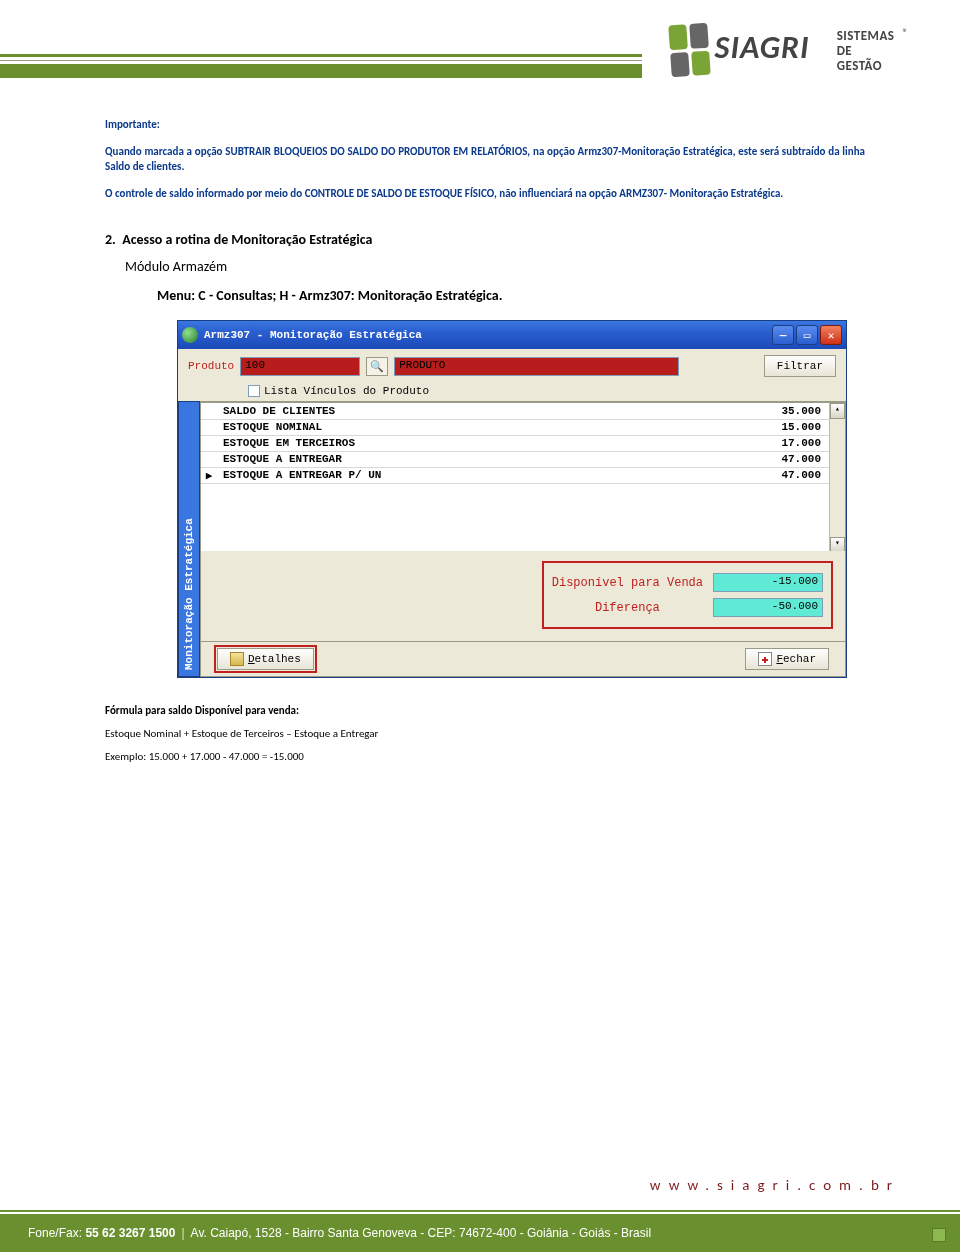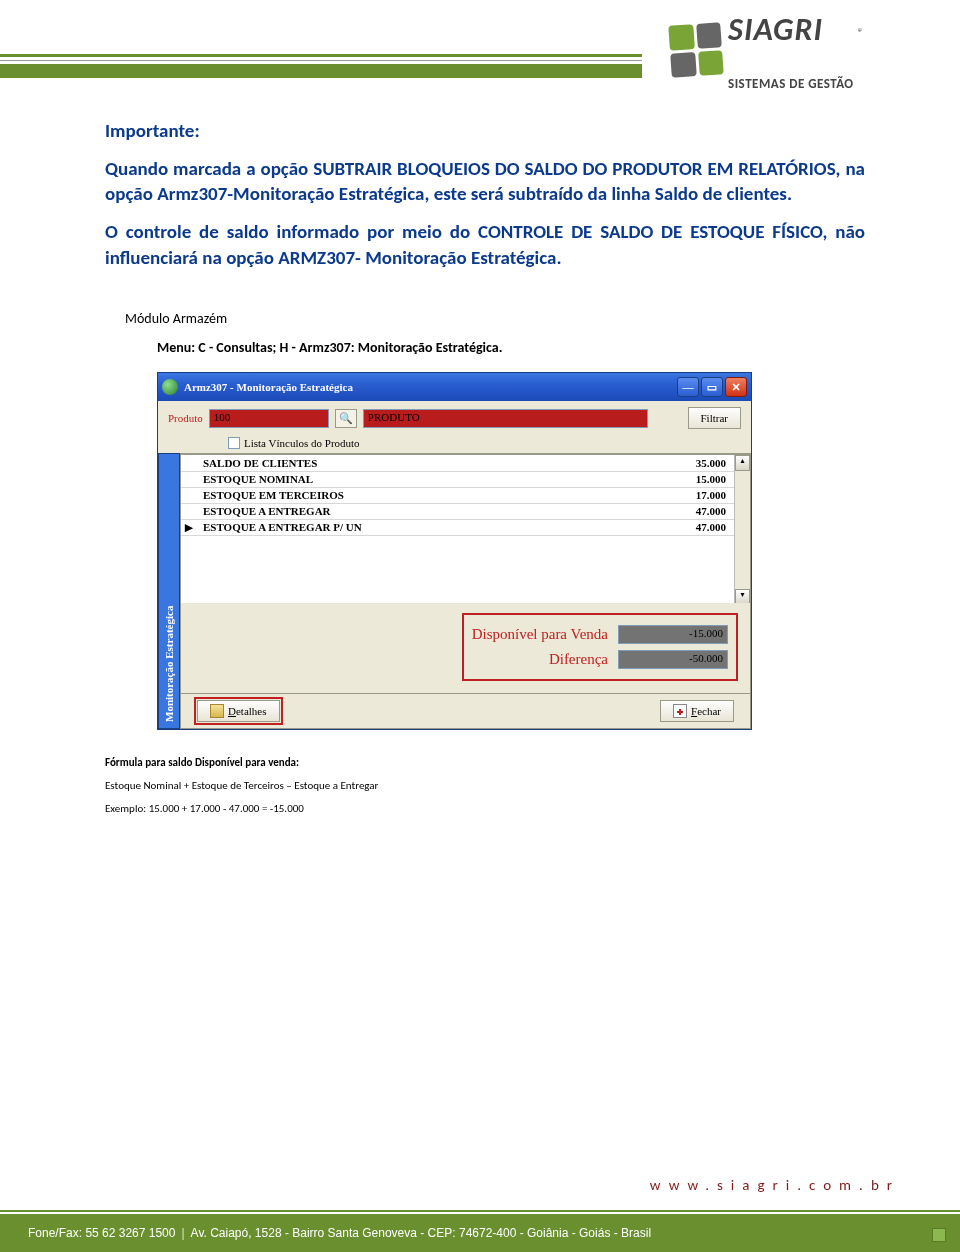--- a/index.html
+++ b/index.html
@@ -23,39 +23,39 @@
   .logo-mark {
     width:52px; height:52px; position:relative;
     display:grid; grid-template-columns:1fr 1fr; grid-template-rows:1fr 1fr;
     gap:3px; transform:rotate(-4deg);
   }
   .logo-mark div { border-radius:4px; }
   .lm1 { background:#7aa436; }
   .lm2 { background:#666; }
   .lm3 { background:#666; }
   .lm4 { background:#7aa436; }
-  .logo-text { display:flex; flex-direction:column;gap:27px; }
+  .logo-text { display:flex; flex-direction:row;gap:27px; }
   .logo-name { font-size:32px; font-weight:800; letter-spacing:1px; color:#444; font-style:italic; }
   .logo-sub { font-size:13px; font-weight:700; color:#444; letter-spacing:0.5px; }
   .logo-r { font-size:11px; color:#444; position:relative; top:-18px; left:-2px; }
 
   
   .content { position:absolute; top:118px; left:105px; width:760px; }
   .blue { color:#0b3a8c; font-weight:700; }
-  .para { text-align:justify; margin-bottom:12px; line-height:1.35; font-size:19px; }
+  .para { text-align:justify; margin-bottom:12px; line-height:1.35; font-size:11px; }
   .gap { height:18px; }
   .bold { font-weight:700; }
   .indent1 { margin-left:20px; margin-top:10px; }
   .indent2 { margin-left:52px; margin-top:12px; font-weight:700; }
 
   
   .app {
-    margin-top:16px; margin-left:52px;
-    width:595px; border:1px solid #1a3f80;
-    font-family: Liberation Serif, serif; font-size:11px;
+    margin-top:16px; margin-left:72px;
+    width:670px; border:1px solid #1a3f80;
+    font-family: Liberation Mono, monospace; font-size:11px;
     background:#ece9d8;
   }
   .titlebar {
     height:28px;
     background:linear-gradient(#3a76e0 0%, #2a5ed0 40%, #1b49b8 100%);
     display:flex; align-items:center; color:#fff; font-weight:700;
     padding:0 4px;
   }
   .tb-icon {
     width:16px; height:16px; border-radius:50%;
@@ -127,23 +127,23 @@
 
   .summary {
     border:1px solid #9a9a88; border-top:none; padding:10px 12px 12px 12px;
     display:flex; justify-content:flex-end;
   }
   .summary-box {
     border:2px solid #c02020; padding:10px 8px 10px 8px;
     display:grid; grid-template-columns:auto 110px; gap:6px 10px;
     align-items:center;
   }
-  .summary-box .lab { text-align:right; color:#c02020; font-size:15px; }
+  .summary-box .lab { text-align:center; color:#c02020; font-size:12px; }
   .summary-box .val {
-    background:#737373; border:1px solid #7f9db9; height:19px;
+    background:#5eead4; border:1px solid #7f9db9; height:19px;
     text-align:right; padding:1px 4px; font-size:11px;
   }
 
   .btnbar {
     border:1px solid #9a9a88; border-top:none; padding:6px 16px;
     display:flex; justify-content:space-between;
   }
   .redframe { outline:2px solid #c02020; outline-offset:1px; }
   .btnbar .btn .ic { width:14px; height:14px; display:inline-block; }
   .ic-detail { background:linear-gradient(#f5e39a,#d6b74a); border:1px solid #a8862f; }
@@ -168,21 +168,21 @@
     position:absolute; right:60px; bottom:58px;
     font-size:15px; color:#7f1d1d; letter-spacing:8px;
   }
   .footer-band {
     position:absolute; left:0; right:0; bottom:0; height:38px;
     background:#6a8f2f; color:#fff;
     display:flex; align-items:center; padding:0 28px; font-size:12px;
     font-family: Arial, sans-serif;
   }
   .footer-band .sep { margin:0 6px; color:#d6e4b8; }
-  .footer-band strong { font-weight:400; }
+  .footer-band strong { font-weight:700; }
   .footer-line {
     position:absolute; left:0; right:0; bottom:40px; height:2px; background:#6a8f2f;
   }
   .footer-sq {
     position:absolute; right:14px; bottom:10px; width:14px; height:14px;
     background:#8bb84f; border:1px solid #5a7a26;
   }
 
   
   u.k { text-decoration: underline; }
@@ -209,20 +209,23 @@
 </div>
 
 <div class="content">
 
   <p class="para blue">Importante:</p>
   <p class="para blue">Quando marcada a opção SUBTRAIR BLOQUEIOS DO SALDO DO PRODUTOR EM RELATÓRIOS, na opção Armz307-Monitoração Estratégica, este será subtraído da linha Saldo de clientes.</p>
   <p class="para blue">O controle de saldo informado por meio do CONTROLE DE SALDO DE ESTOQUE FÍSICO, não influenciará na opção ARMZ307- Monitoração Estratégica.</p>
 
   <div class="gap"></div>
 
+  <p class="bold">
+    <span>2.</span>&nbsp;&nbsp;<span>Acesso a rotina de Monitoração Estratégica</span>
+  </p>
   <p class="indent1">Módulo Armazém</p>
   <p class="indent2">Menu: C - Consultas;  H - Armz307: Monitoração Estratégica.</p>
 
   <div class="app">
     <div class="titlebar">
       <div class="tb-icon"></div>
       <div class="tb-title">Armz307 - Monitoração Estratégica</div>
       <div class="tb-btns">
         <div class="tb-btn tb-min">—</div>
         <div class="tb-btn tb-max">▭</div>

